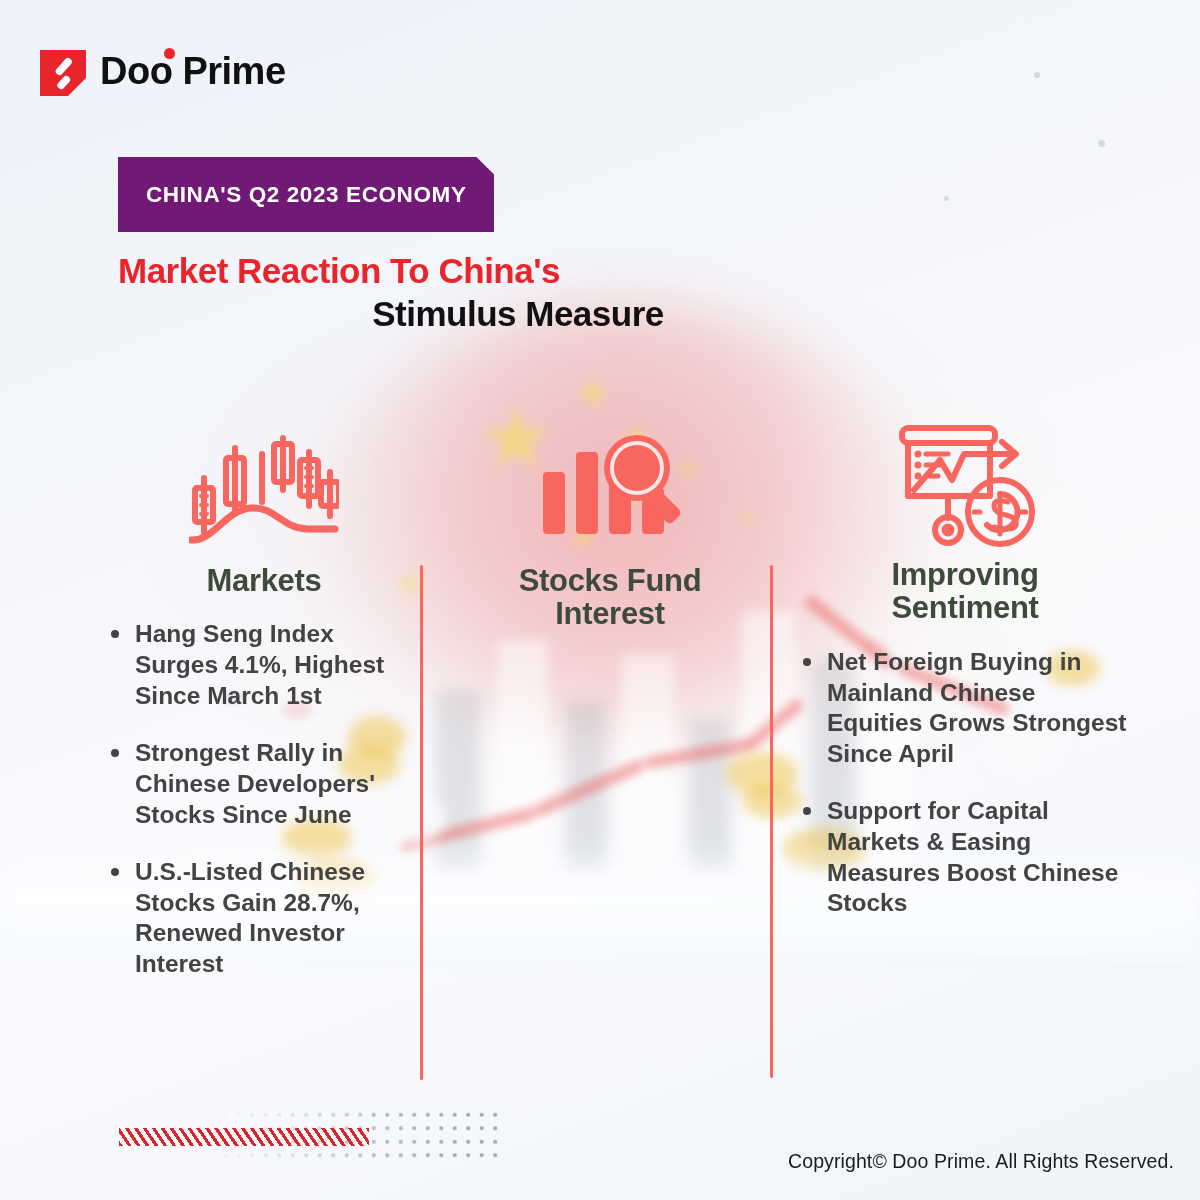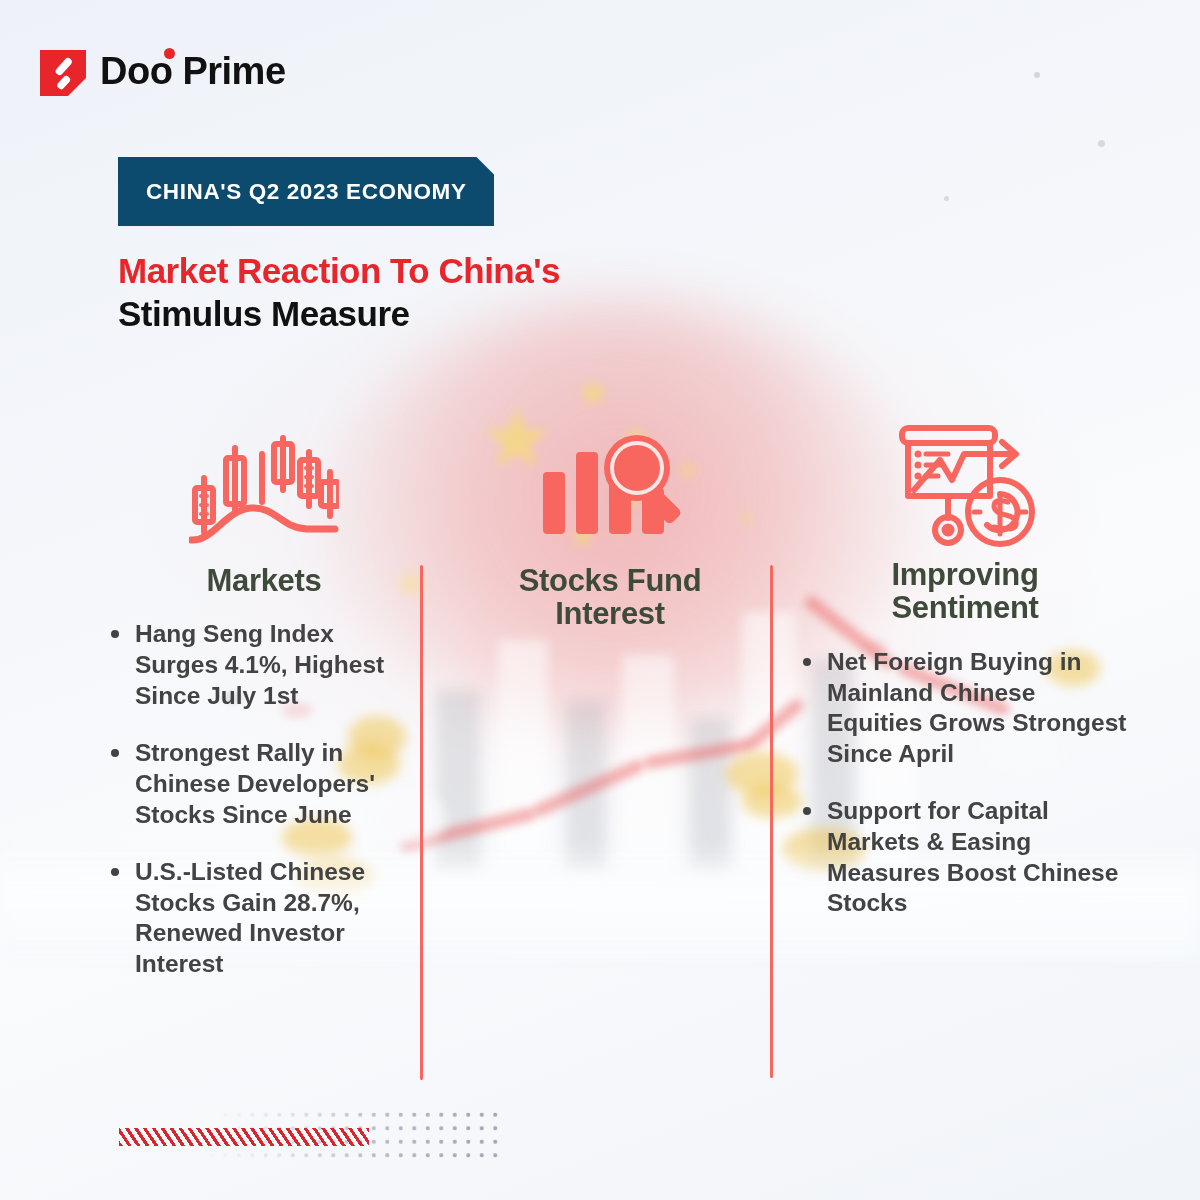--- a/index.html
+++ b/index.html
@@ -39,31 +39,31 @@
   .deskline{position:absolute;left:0;right:0;height:120px;background:linear-gradient(180deg,rgba(255,255,255,0) 0%,rgba(252,253,255,.88) 45%,rgba(246,249,252,.95) 100%);filter:blur(5px);}
   .faintdot{position:absolute;border-radius:50%;}
 
   
   .logo{position:absolute;left:40px;top:50px;display:flex;align-items:flex-start;gap:14px;}
   .logo-mark{width:46px;height:46px;position:relative;}
   .logo-word{font-size:38px;font-weight:800;color:#111;letter-spacing:-.5px;position:relative;}
   .logo-dot{position:absolute;width:11px;height:11px;border-radius:50%;background:#e8252a;left:124px;top:-2px;}
 
   
-  .badge{position:absolute;left:118px;top:157px;height:69px;padding:0 28px;
-    display:flex;align-items:center;background:#0c4a6e;color:#fff;
+  .badge{position:absolute;left:118px;top:157px;height:59px;padding:8px 28px;
+    display:flex;align-items:center;background:#701a75;color:#fff;
     font-size:22.5px;font-weight:700;letter-spacing:.6px;
     -webkit-clip-path:polygon(0 0, calc(100% - 18px) 0, 100% 18px, 100% 100%, 0 100%);
     clip-path:polygon(0 0, calc(100% - 18px) 0, 100% 18px, 100% 100%, 0 100%);}
 
   
   .headline{position:absolute;left:118px;top:250px;width:800px;
     font-size:35px;font-weight:800;line-height:1.22;letter-spacing:-.5px;}
   .hl1{color:#e8252a;display:block;}
-  .hl2{color:#111;display:block;}
+  .hl2{color:#111;display:block;text-align:center;}
 
   
   .cols{position:absolute;left:0;top:420px;width:1200px;height:680px;}
   .col{position:absolute;top:0;}
   .col1{left:108px;width:312px;}
   .col2{left:450px;width:320px;}
   .col3{left:800px;width:330px;}
 
   .icon-wrap{display:flex;justify-content:center;align-items:flex-end;height:130px;}
   .col-title{text-align:center;color:#3e4a3a;font-size:31px;font-weight:800;line-height:1.08;margin-top:14px;letter-spacing:-.3px;}
@@ -190,21 +190,21 @@
             <line x1="117" y1="54" x2="123" y2="54" stroke-width="4"></line>
 
             <line x1="141" y1="40" x2="141" y2="84"></line>
             <rect x="132" y="50" width="18" height="24" rx="2"></rect>
           </g>
           <path d="M2 108 C 24 110, 36 78, 62 76 C 86 74, 92 96, 118 97 L146 97" stroke="#f7675f" stroke-width="7" fill="none" stroke-linecap="round"></path>
         </svg>
       </div>
       <div class="col-title">Markets</div>
       <ul class="bullets">
-        <li>Hang Seng Index Surges 4.1%, Highest Since July 1st</li>
+        <li>Hang Seng Index Surges 4.1%, Highest Since March 1st</li>
         <li>Strongest Rally in Chinese Developers' Stocks Since June</li>
         <li>U.S.-Listed Chinese Stocks Gain 28.7%, Renewed Investor Interest</li>
       </ul>
     </div>
 
     <div class="col col2">
       <div class="icon-wrap">
         <svg width="150" height="122" viewBox="0 0 150 122">
           <g fill="#f7675f">
             <rect x="8" y="44" width="22" height="62" rx="4"></rect>
@@ -260,14 +260,15 @@
       </div>
       <ul class="bullets">
         <li>Net Foreign Buying in Mainland Chinese Equities Grows Strongest Since April</li>
         <li>Support for Capital Markets &amp; Easing Measures Boost Chinese Stocks</li>
       </ul>
     </div>
   </div>
 
   <div class="dots-grid"></div>
   <div class="stripes"></div>
+  <div class="copyright">Copyright© Doo Prime. All Rights Reserved.</div>
 
 </div>
 
 </body></html>

